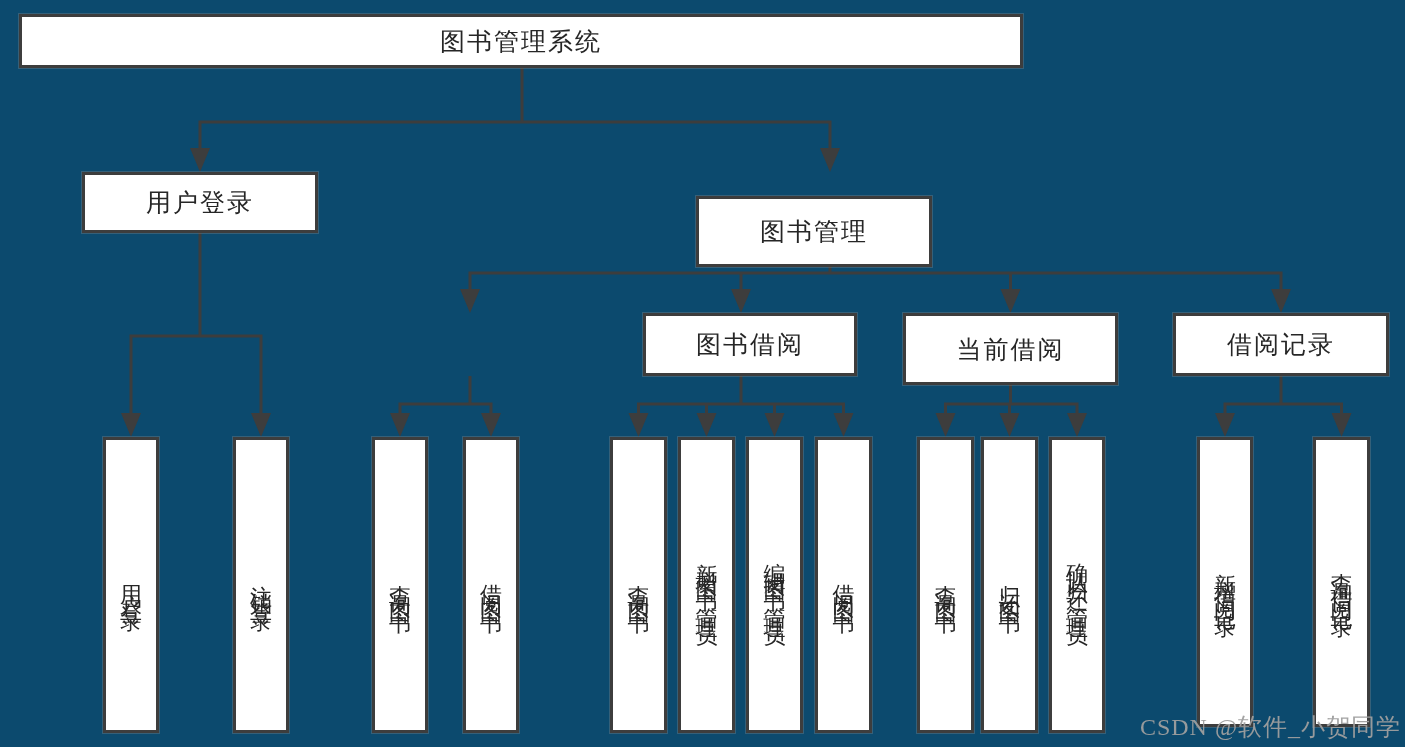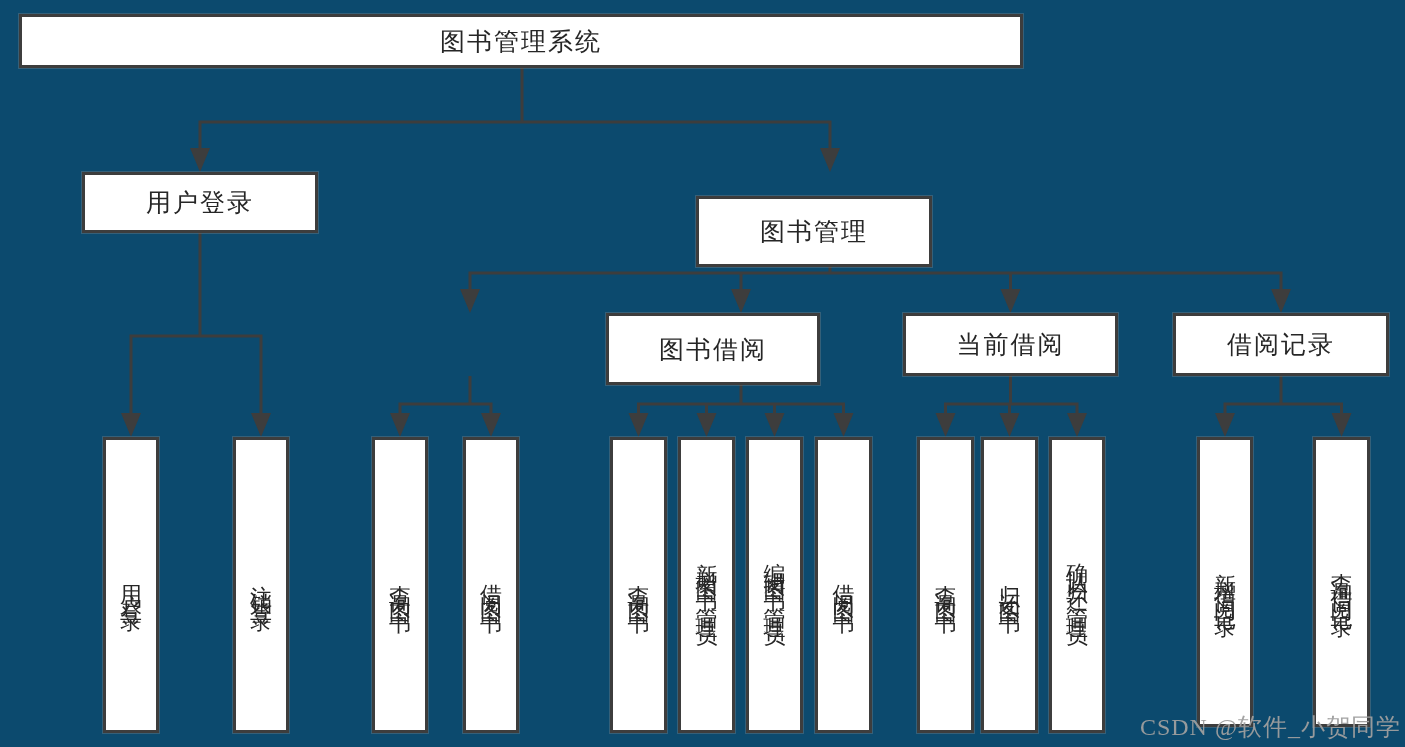--- a/index.html
+++ b/index.html
@@ -85,24 +85,24 @@
     <span>图书管理系统</span>
   </div>
 
   <div class="box h" style="left:82px; top:172px; width:236px; height:61px;">
     <span>用户登录</span>
   </div>
   <div class="box h" style="left:696px; top:172px; width:236px; height:71px;margin-top:24px;">
     <span>图书管理</span>
   </div>
 
-  <div class="box h" style="left:606px; top:313px; width:214px; height:72px;">
+  <div class="box h" style="left:643px; top:313px; width:214px; height:63px;">
     <span>图书借阅</span>
   </div>
-  <div class="box h" style="left:903px; top:313px; width:215px; height:63px;">
+  <div class="box h" style="left:903px; top:313px; width:215px; height:72px;">
     <span>当前借阅</span>
   </div>
   <div class="box h" style="left:1173px; top:313px; width:216px; height:63px;">
     <span>借阅记录</span>
   </div>
 
   <div class="box v" style="left:103px; top:437px; width:56px; height:296px;">
     <span>用户登录</span>
   </div>
   <div class="box v" style="left:233px; top:437px; width:56px; height:296px;">

